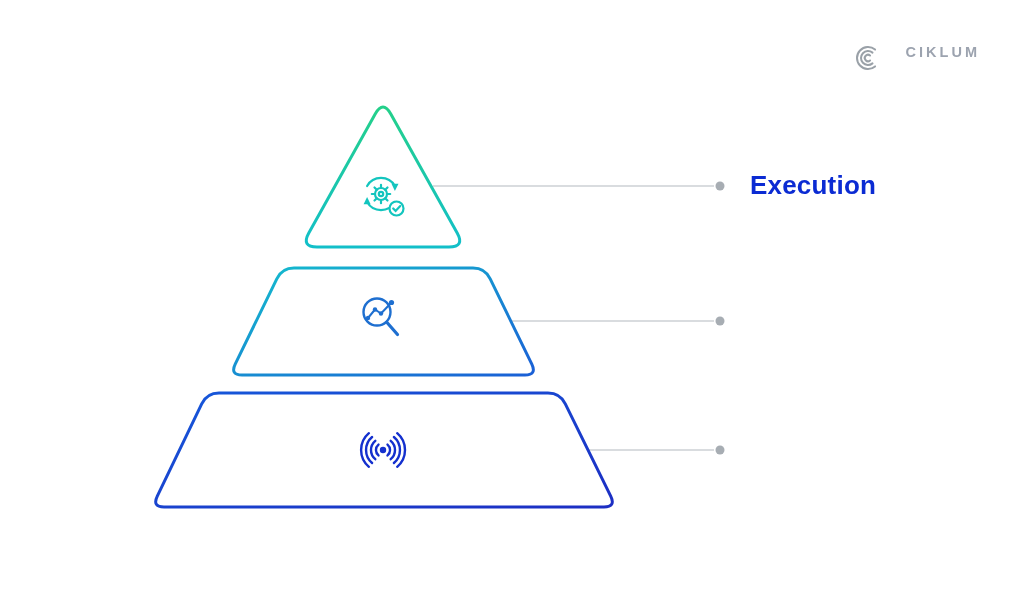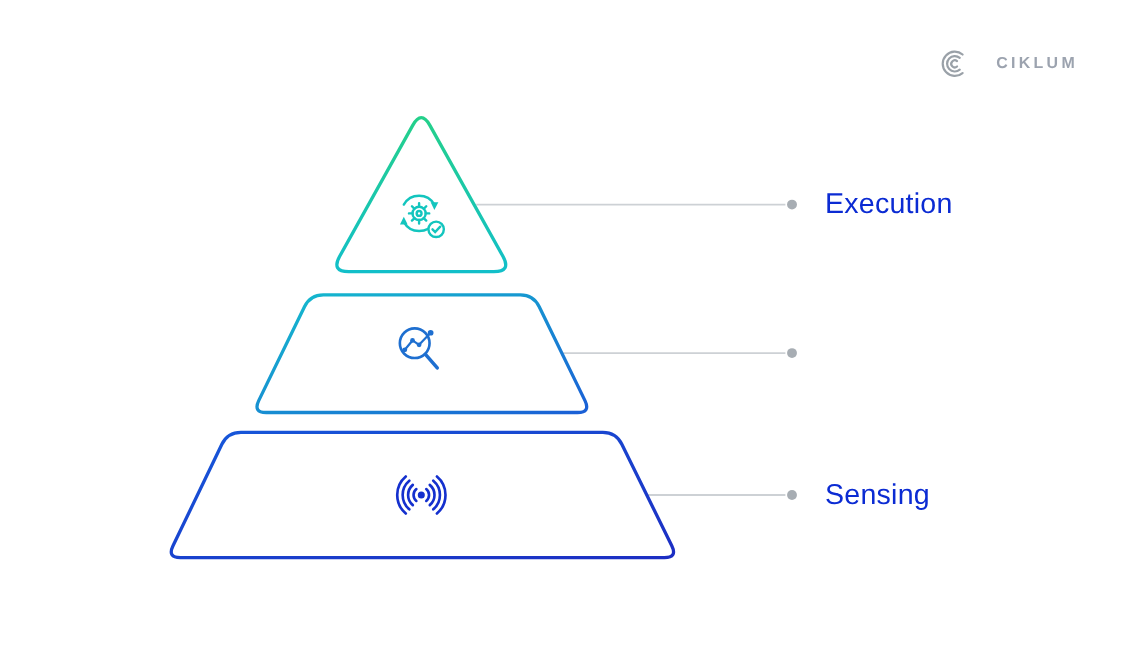--- a/index.html
+++ b/index.html
@@ -7,32 +7,32 @@
     width:1024px;height:609px;position:relative;overflow:hidden;
     background:#ffffff;
     font-family:"Liberation Sans", sans-serif;
   }
   .stage{position:absolute;inset:0;}
   .diagram-svg{position:absolute;left:0;top:0;}
   .level-label{
     position:absolute;
     left:750px;
     font-size:26px;
-    font-weight:400;
+    font-weight:700;
     color:#0B2BD3;
     letter-spacing:0.2px;
     white-space:nowrap;
   }
   .label-execution{top:170px;}
   .label-predicting{top:305px;}
   .label-sensing{top:434px;}
   .brand{
     position:absolute;
     top:44px;right:44px;
-    display:flex;align-items:center;gap:24px;
+    display:flex;gap:24px;
   }
   .brand-text{
     font-size:14.5px;
     font-weight:700;
     letter-spacing:3px;
     color:#9CA3AF;
   }
 </style>
 </head>
 <body>
@@ -104,21 +104,20 @@
       <path d="M 393.9 437.0 A 17 17 0 0 1 393.9 463.0"></path>
       <path d="M 397.2 433.2 A 22 22 0 0 1 397.2 466.8"></path>
       <path d="M 378.5 444.6 A 7 7 0 0 0 378.5 455.4"></path>
       <path d="M 375.3 440.8 A 12 12 0 0 0 375.3 459.2"></path>
       <path d="M 372.1 437.0 A 17 17 0 0 0 372.1 463.0"></path>
       <path d="M 368.9 433.2 A 22 22 0 0 0 368.9 466.8"></path>
     </g>
   </svg>
 
   <div class="level-label label-execution">Execution</div>
-  <div class="level-label label-sensing">Sensing</div>
 
   <div class="brand">
     <svg width="28" height="28" viewBox="0 0 28 28" fill="none" stroke="#9AA1A8" stroke-width="2" stroke-linecap="round">
       <path d="M 21.07 22.43 A 11 11 0 1 1 21.07 5.57"></path>
       <path d="M 18.5 19.36 A 7 7 0 1 1 18.5 8.64"></path>
       <path d="M 16.06 16.45 A 3.2 3.2 0 1 1 16.06 11.55"></path>
     </svg>
     <span class="brand-text">CIKLUM</span>
   </div>
 

